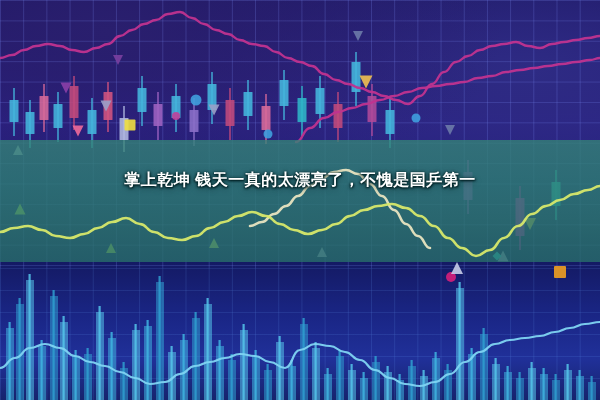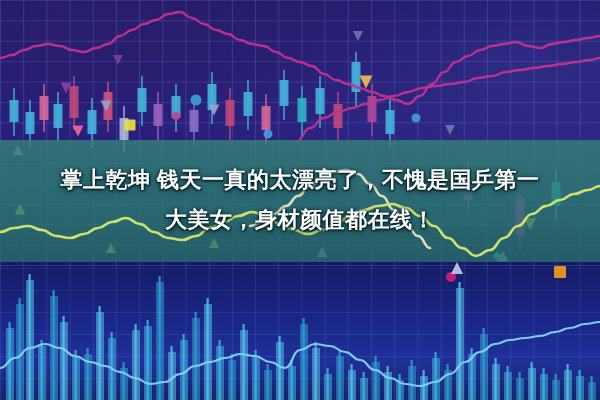--- a/index.html
+++ b/index.html
@@ -53,21 +53,21 @@
   }
 
   
   svg.layer{position:absolute;left:0;top:0;width:600px;height:400px;overflow:visible;}
 
   
   .headline{
     position:absolute;left:0;right:0;top:160px;
     text-align:center;
     color:#ffffff;
-    font-size:22px;
+    font-size:16px;
     font-weight:bold;
     line-height:40px;
     letter-spacing:.5px;
     text-shadow:
       0 0 3px rgba(0,40,40,.85),
       1px 1px 2px rgba(0,30,35,.95),
       -1px 1px 2px rgba(0,30,35,.7),
       0 2px 6px rgba(0,25,30,.55);
     white-space:nowrap;
   }
@@ -323,16 +323,15 @@
 
   <div class="band"></div>
 
   <svg class="layer" id="svg-above" viewBox="0 0 600 400">
       <path d="M 250 226 C 256 226 256 222 262 222 C 268 222 268 214 274 214 C 280 214 280 206 286 206 C 292 206 292 196 298 196 C 304 196 304 186 310 186 C 316 186 316 178 322 178 C 328 178 328 172 334 172 C 340 172 340 170 346 170 C 352 170 352 174 358 174 C 364 174 364 184 370 184 C 376 184 376 196 382 196 C 388 196 388 210 394 210 C 400 210 400 224 406 224 C 412 224 412 236 418 236 C 424 236 424 248 430 248" fill="none" stroke="#e8e4c0" stroke-width="2.6" stroke-linecap="round" stroke-linejoin="round" opacity="0.95"></path>
       <path d="M 0 232 C 7 232 7 228 14 228 C 21 228 21 226 28 226 C 35 226 35 230 42 230 C 49 230 49 236 56 236 C 63 236 63 238 70 238 C 77 238 77 234 84 234 C 91 234 91 228 98 228 C 105 228 105 222 112 222 C 119 222 119 218 126 218 C 133 218 133 224 140 224 C 147 224 147 232 154 232 C 161 232 161 238 168 238 C 175 238 175 240 182 240 C 189 240 189 236 196 236 C 203 236 203 228 210 228 C 217 228 217 222 224 222 C 231 222 231 216 238 216 C 245 216 245 212 252 212 C 259 212 259 216 266 216 C 273 216 273 224 280 224 C 287 224 287 230 294 230 C 301 230 301 234 308 234 C 315 234 315 230 322 230 C 329 230 329 224 336 224 C 343 224 343 216 350 216 C 357 216 357 210 364 210 C 371 210 371 206 378 206 C 385 206 385 204 392 204 C 399 204 399 208 406 208 C 413 208 413 216 420 216 C 427 216 427 226 434 226 C 441 226 441 238 448 238 C 455 238 455 248 462 248 C 469 248 469 256 476 256 C 483 256 483 250 490 250 C 497 250 497 238 504 238 C 511 238 511 226 518 226 C 525 226 525 214 532 214 C 539 214 539 206 546 206 C 553 206 553 200 560 200 C 567 200 567 194 574 194 C 581 194 581 190 588 190 C 594 190 594 186 600 186" fill="none" stroke="#d7e86a" stroke-width="2.6" stroke-linecap="round" stroke-linejoin="round" opacity="0.95"></path>
     </svg>
 
   <div class="headline">
     <span class="l1">掌上乾坤 钱天一真的太漂亮了，不愧是国乒第一</span>
-    <span class="l2">大美女，身材颜值都在线！</span>
   </div>
 
 </div>
 
 </body></html>

